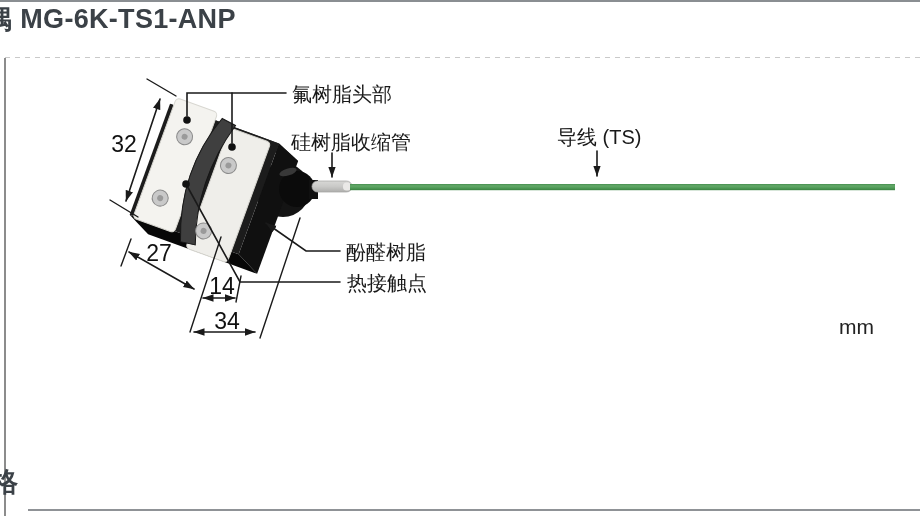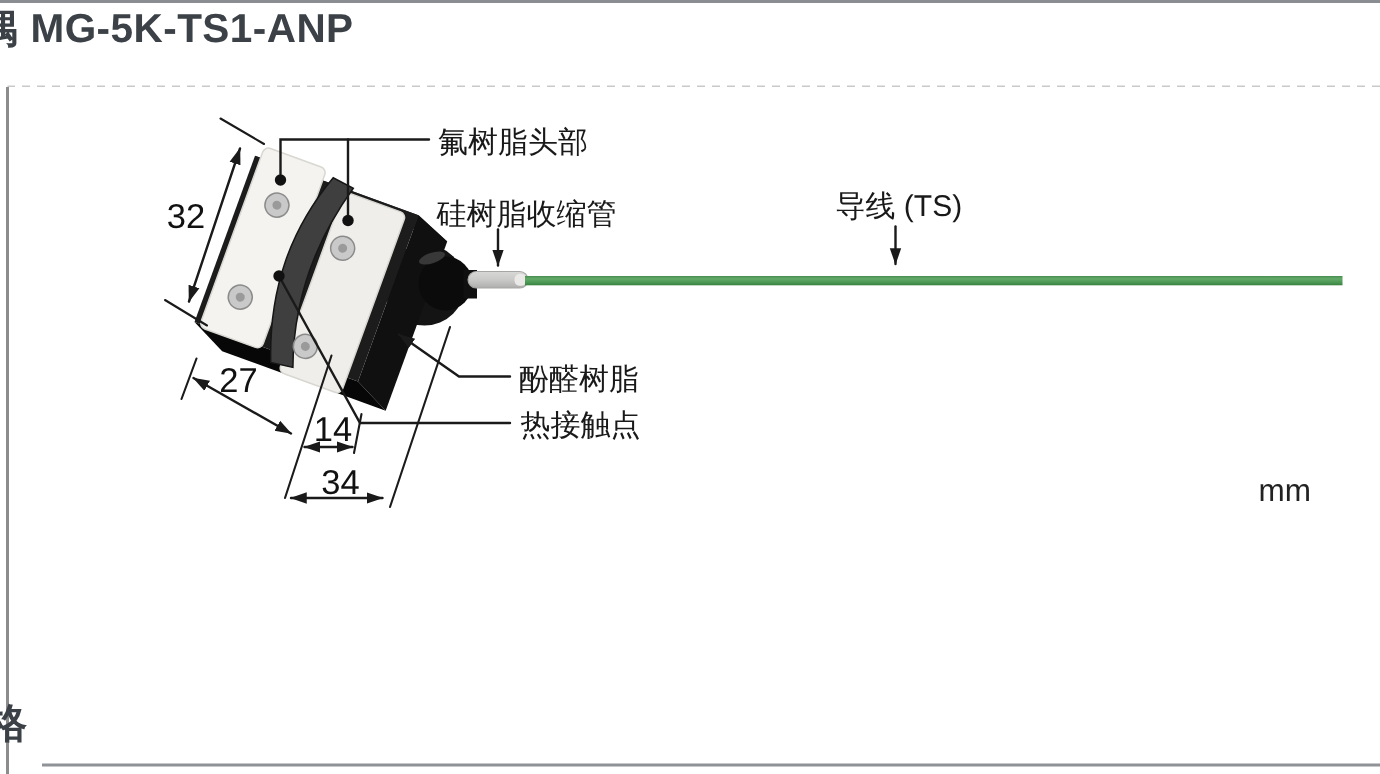--- a/index.html
+++ b/index.html
@@ -28,21 +28,21 @@
   svg .dim{font-family:"Liberation Sans","DejaVu Sans",sans-serif;font-size:23px;fill:#111;text-anchor:middle;}
   svg .unit{font-family:"Liberation Sans","DejaVu Sans",sans-serif;font-size:21px;fill:#222;}
   svg .ld{stroke:#1a1a1a;stroke-width:1.6;fill:none;stroke-linecap:round;}
   svg .ext{stroke:#1a1a1a;stroke-width:1.4;fill:none;stroke-linecap:round;}
 </style>
 </head>
 <body>
 
 <div class="top-border"></div>
 
-<h1 class="title"><span class="prefix">偶</span><span>MG-5K-TS1-ANP</span></h1>
+<h1 class="title"><span class="prefix">偶</span><span>MG-6K-TS1-ANP</span></h1>
 
 <div class="dashed-sep"></div>
 <div class="left-rule"></div>
 
 <svg class="diagram" width="920" height="516" viewBox="0 0 920 516">
   <defs>
     <marker id="ah" markerUnits="userSpaceOnUse" markerWidth="13" markerHeight="10" refX="10.5" refY="5" orient="auto-start-reverse">
       <path d="M0,1.2 L11,5 L0,8.8 Z" fill="#1a1a1a"></path>
     </marker>
     <linearGradient id="wireG" x1="0" y1="0" x2="0" y2="1">

